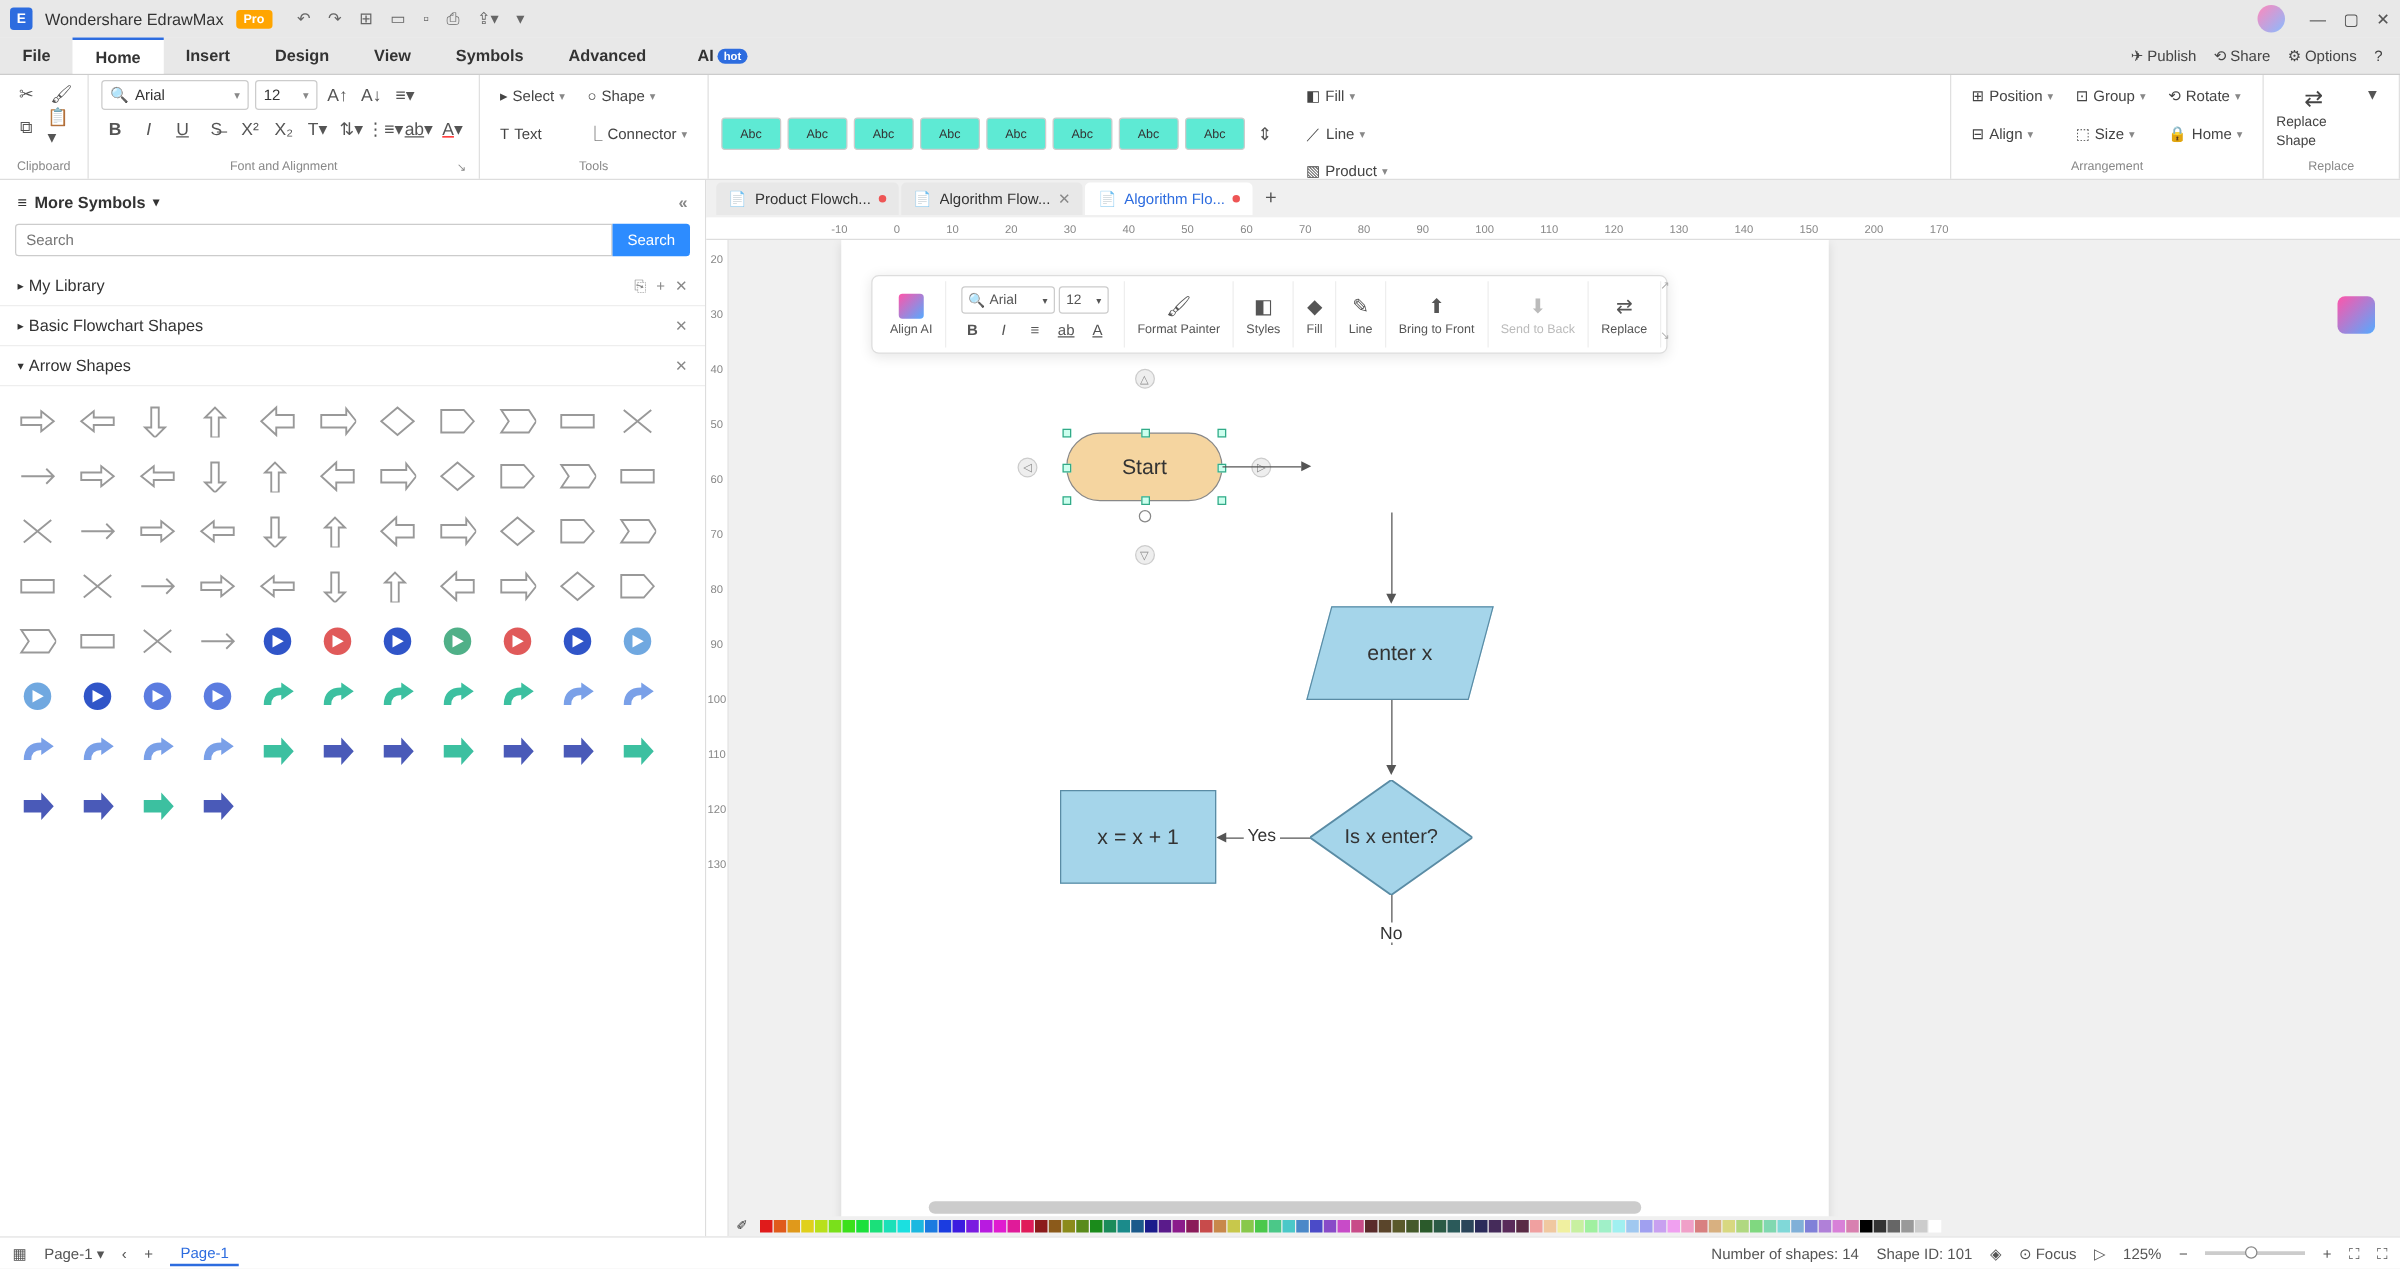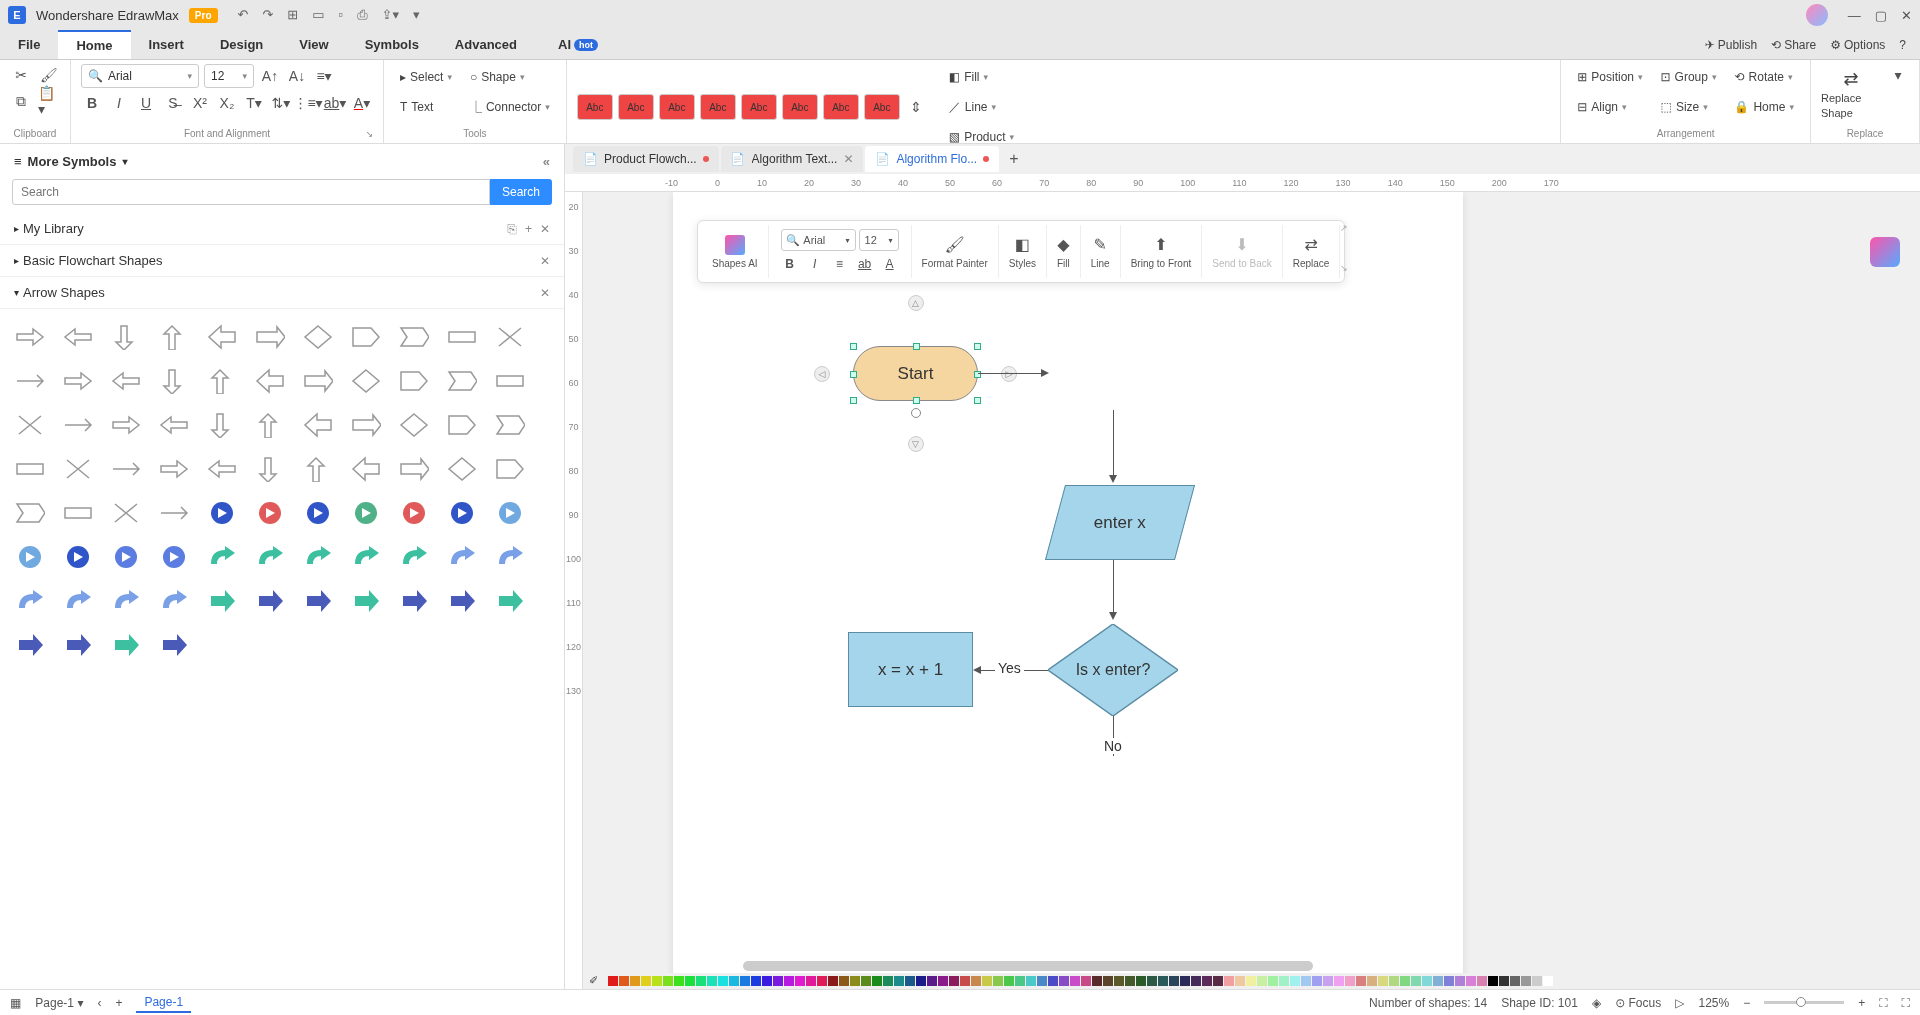--- a/index.html
+++ b/index.html
@@ -34,21 +34,21 @@
 .rg-expand { position: absolute; right: 0; bottom: 2px; font-size: 9px; color: #888; }
 .rcol { display: flex; flex-direction: column; gap: 4px; }
 .rrow { display: flex; gap: 5px; align-items: center; }
 .ricon { width: 22px; height: 22px; display: flex; align-items: center; justify-content: center; color: #555; cursor: pointer; font-size: 14px; }
 .font-select { width: 118px; height: 24px; border: 1px solid #ccc; border-radius: 3px; padding: 0 6px; display: flex; align-items: center; font-size: 12px; gap: 5px; background: #fff; }
 .font-select .chev { margin-left: auto; font-size: 9px; color: #888; }
 .size-select { width: 50px; height: 24px; border: 1px solid #ccc; border-radius: 3px; padding: 0 6px; display: flex; align-items: center; font-size: 12px; }
 .size-select .chev { margin-left: auto; font-size: 9px; color: #888; }
 .btn-label { display: flex; align-items: center; gap: 4px; height: 26px; padding: 0 6px; cursor: pointer; font-size: 12px; color: #444; }
 .btn-label .chev { font-size: 9px; color: #888; }
-.style-thumb { width: 36px; height: 26px; border: 1px solid #ccc; border-radius: 3px; display: flex; align-items: center; justify-content: center; font-size: 10px; background: #ef4444; cursor: pointer; }
+.style-thumb { width: 48px; height: 26px; border: 1px solid #ccc; border-radius: 3px; display: flex; align-items: center; justify-content: center; font-size: 10px; background: #5eead4; cursor: pointer; }
 .replace-btn { display: flex; flex-direction: column; align-items: center; justify-content: center; width: 60px; height: 60px; font-size: 11px; color: #444; cursor: pointer; line-height: 1.3; }
 
 
 .main { display: flex; height: calc(100vh - 30px - 30px - 84px - 26px); }
 
 
 .sidebar { width: 565px; background: #fff; border-right: 1px solid #ddd; display: flex; flex-direction: column; }
 .sb-header { padding: 10px 14px; font-weight: bold; display: flex; align-items: center; gap: 6px; }
 .sb-header .chev { font-size: 10px; }
 .sb-collapse { margin-left: auto; color: #888; }
@@ -748,21 +748,21 @@
           <svg viewBox="0 0 30 26">
             <path d="M4,18 L18,18 L18,24 L28,13 L18,2 L18,8 L4,8 Z" fill="#4a5ab8"></path>
           </svg>
         </div>
       </div>
   </div>
 
   <div class="canvas-area">
     <div class="tabs-row">
       <div class="doc-tab">📄 <span class="tab-name">Product Flowch...</span><span class="dot"></span></div>
-      <div class="doc-tab">📄 <span class="tab-name">Algorithm Text...</span><span class="close">✕</span></div>
+      <div class="doc-tab">📄 <span class="tab-name">Algorithm Flow...</span><span class="close">✕</span></div>
       <div class="doc-tab active">📄 <span class="tab-name">Algorithm Flo...</span><span class="dot"></span></div>
       <span class="new-tab">+</span>
     </div>
     <div class="ruler-h" id="ruler-h">
         <span>-10</span>
         <span>0</span>
         <span>10</span>
         <span>20</span>
         <span>30</span>
         <span>40</span>
@@ -794,21 +794,21 @@
           <span>110</span>
           <span>120</span>
           <span>130</span>
         </div>
       <div class="canvas">
         <div class="page">
 
           <div class="float-toolbar">
             <div class="ft-item">
                 <span class="ft-icon" style="background:linear-gradient(135deg,#f5a,#5af);width:20px;border-radius:3px"></span>
-                <span>Shapes AI</span>
+                <span>Align AI</span>
               </div>
             <div class="ft-item">
               <div class="ft-row">
                 <div class="ft-font">🔍<span>Arial</span><span style="margin-left:auto;font-size:8px">▾</span></div>
                 <div class="ft-size">
                     <span>12</span>
                     <span style="margin-left:auto;font-size:8px">▾</span>
                   </div>
               </div>
               <div class="ft-row">

